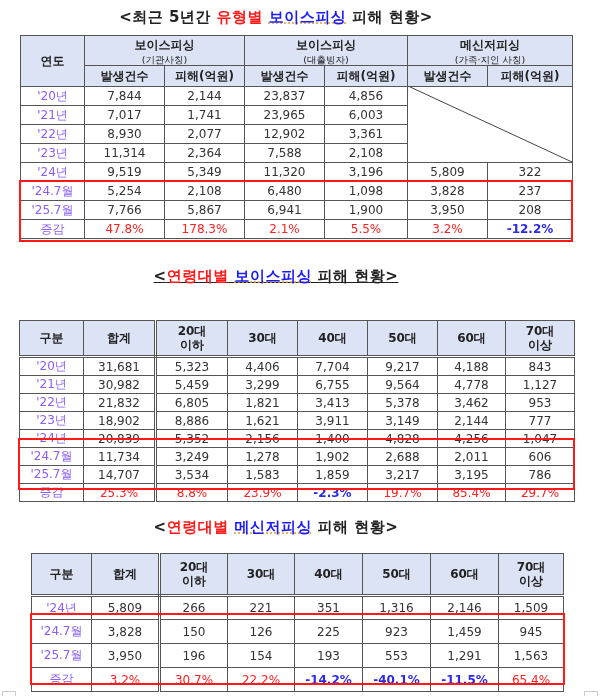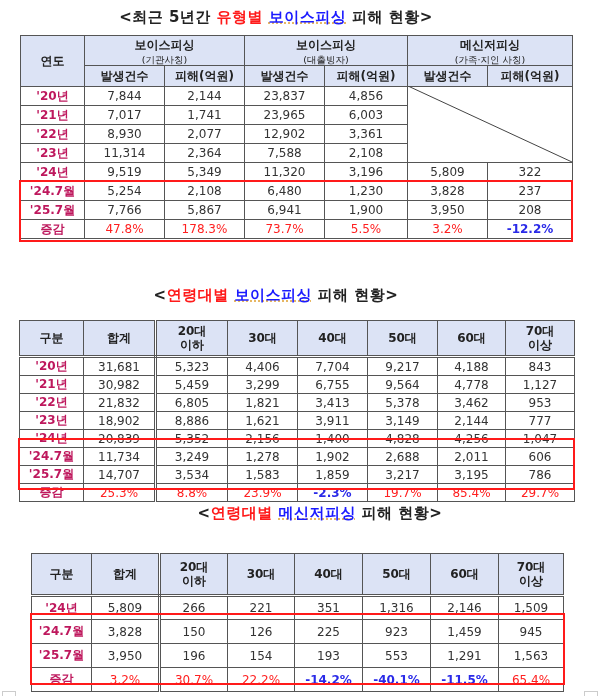--- a/index.html
+++ b/index.html
@@ -8,21 +8,21 @@
   .title { position:absolute; left:0; width:552px; text-align:center;
            font-size:15px; font-weight:bold; color:#222; letter-spacing:0.5px; }
   .title .red { color:#ff1a1a; }
   .title .blue { color:#1a1aff; text-decoration:underline; text-decoration-style:dotted; text-decoration-color:#e0a030; }
   table { position:absolute; border-collapse:collapse; table-layout:fixed;
           font-size:12px; }
   td, th { border:1px solid #555; text-align:center; padding:0; overflow:hidden; white-space:nowrap; }
   th { background:#dce3f5; font-weight:bold; color:#222; }
   th .sub { display:block; font-size:9.5px; font-weight:normal; line-height:11px; }
   td { background:#fff; color:#333; }
-  td.rowhead { font-weight:bold; color:#be185d; }
+  td.rowhead { font-weight:normal; color:#8b5cf6; }
   .pos { color:#ff2020; font-weight:normal; }
   .neg { color:#2a2ae8; font-weight:bold; }
   .redbox { position:absolute; border:2px solid #ff1a1a; pointer-events:none; box-sizing:border-box; }
   .dbl-right { border-right:3px double #555 !important; }
   .dbl-bottom { border-bottom:3px double #555 !important; }
   .diag { position:absolute; pointer-events:none; }
   .scrollmark { position:absolute; width:12px; height:6px; border:1px solid #ccc; border-bottom:none; }
 </style>
 </head>
 <body>
@@ -94,46 +94,46 @@
         <td class="">11,320</td>
         <td class="">3,196</td>
         <td class="">5,809</td>
         <td class="">322</td>
       </tr>
       <tr style="height: 19px;">
         <td class="rowhead">'24.7월</td>
         <td class="">5,254</td>
         <td class="">2,108</td>
         <td class="">6,480</td>
-        <td class="">1,230</td>
+        <td class="">1,098</td>
         <td class="">3,828</td>
         <td class="">237</td>
       </tr>
       <tr style="height: 19px;">
         <td class="rowhead">'25.7월</td>
         <td class="">7,766</td>
         <td class="">5,867</td>
         <td class="">6,941</td>
         <td class="">1,900</td>
         <td class="">3,950</td>
         <td class="">208</td>
       </tr>
       <tr style="height: 19px;">
         <td class="rowhead">증감</td>
         <td class="pos">47.8%</td>
         <td class="pos">178.3%</td>
-        <td class="pos">73.7%</td>
+        <td class="pos">2.1%</td>
         <td class="pos">5.5%</td>
         <td class="pos">3.2%</td>
         <td class="neg">-12.2%</td>
       </tr>
     </tbody>
 </table>
 
-<div class="title" style="top:286px;">
+<div class="title" style="top:267px;text-decoration:underline;">
   <span>&lt;</span><span class="red">연령대별</span><span> </span><span class="blue">보이스피싱</span><span> 피해 현황&gt;</span>
 </div>
 
 <table id="t2" style="left:19px; top:320px; width:555px;">
   <colgroup>
     <col style="width:64px">
       <col style="width:72px">
       <col style="width:72px">
       <col style="width:70px">
     <col style="width:70px">
@@ -248,21 +248,21 @@
         <td class="pos">8.8%</td>
         <td class="pos">23.9%</td>
         <td class="neg">-2.3%</td>
         <td class="pos">19.7%</td>
         <td class="pos">85.4%</td>
         <td class="pos">29.7%</td>
       </tr>
     </tbody>
 </table>
 
-<div class="title" style="top:504px;margin-left:44px;">
+<div class="title" style="top:518px;">
   <span>&lt;</span><span class="red">연령대별</span><span> </span><span class="blue">메신저피싱</span><span> 피해 현황&gt;</span>
 </div>
 
 <table id="t3" style="left:31px; top:553px; width:532px;">
   <colgroup>
     <col style="width:60px">
       <col style="width:68px">
       <col style="width:68px">
       <col style="width:67px">
     <col style="width:68px">

